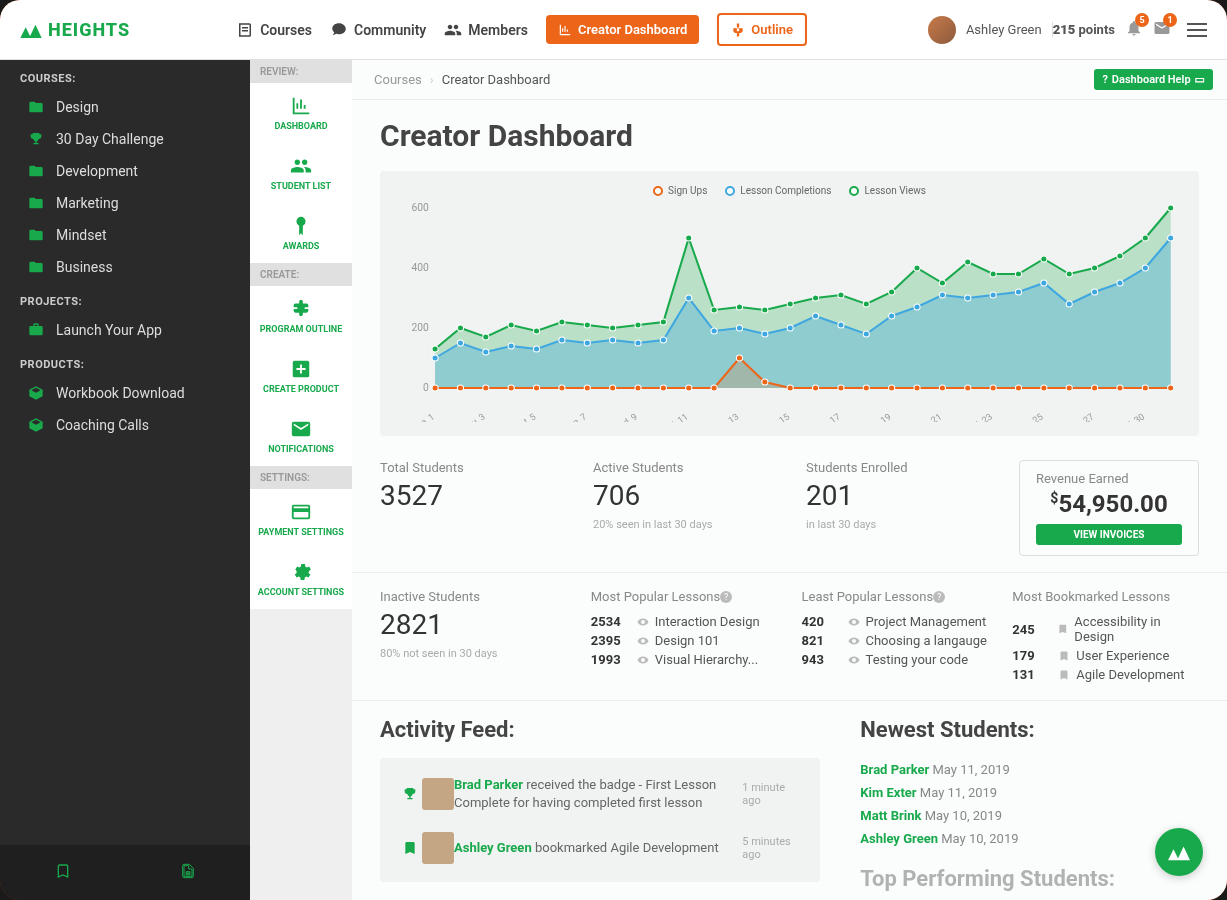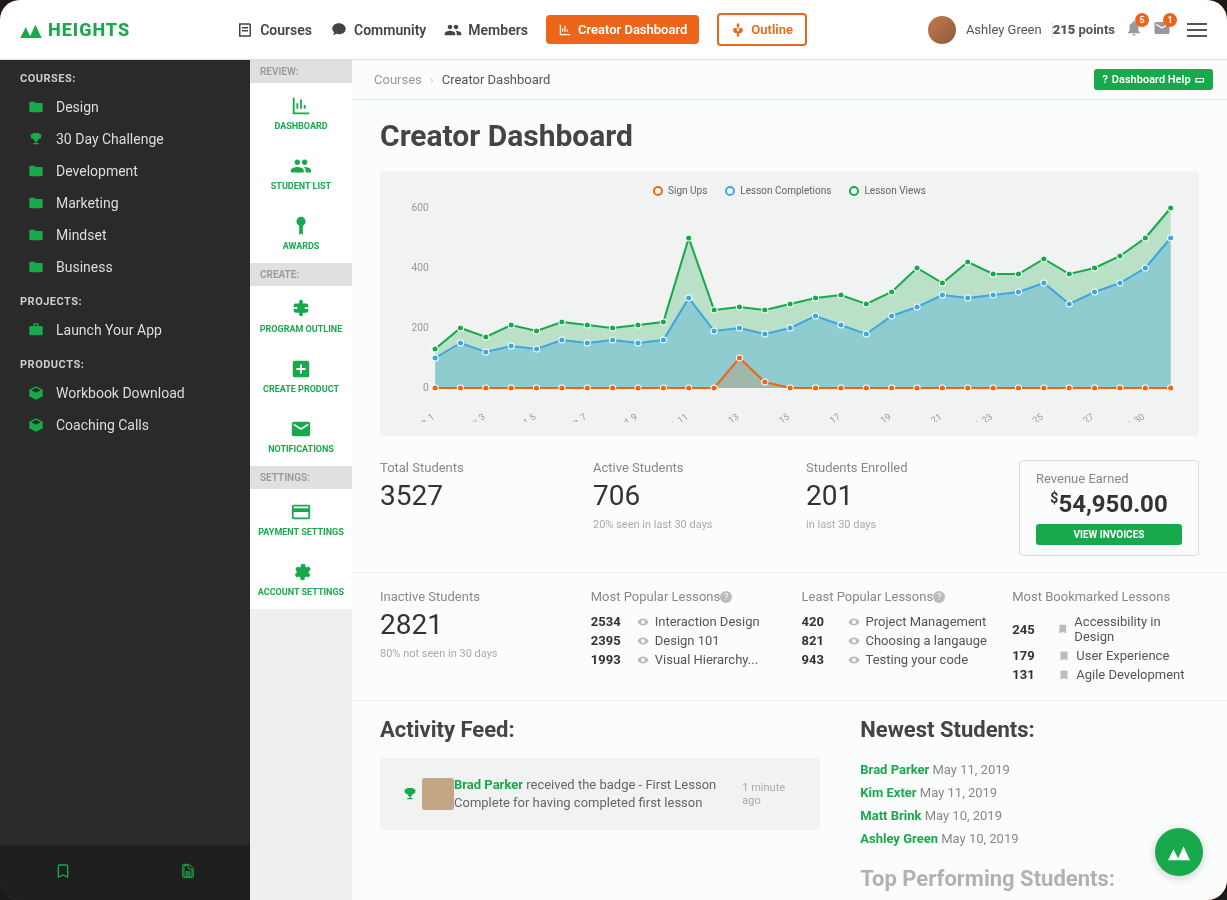--- a/index.html
+++ b/index.html
@@ -533,20 +533,30 @@
               <div class="feed-item">
                 <span class="ficon">
                   <svg viewBox="0 0 24 24">
                     <path d="M7 3v2H4v3a4 4 0 004 4 5 5 0 003 3.9V18H8v2h8v-2h-3v-2.1a5 5 0 003-3.9 4 4 0 004-4V5h-3V3H7z"></path>
                   </svg>
                 </span>
                 <span class="feed-avatar"></span>
                 <div class="feed-text"><b>Brad Parker</b> received the badge - First Lesson Complete for having completed first lesson</div>
                 <div class="feed-time">1 minute ago</div>
               </div>
+              <div class="feed-item">
+                <span class="ficon">
+                  <svg viewBox="0 0 24 24">
+                    <path d="M17 3H7a2 2 0 00-2 2v16l7-3 7 3V5a2 2 0 00-2-2z"></path>
+                  </svg>
+                </span>
+                <span class="feed-avatar"></span>
+                <div class="feed-text"><b>Ashley Green</b> bookmarked Agile Development</div>
+                <div class="feed-time">5 minutes ago</div>
+              </div>
             </div>
         </div>
         <div class="feed-right">
           <h2 class="section-title">Newest Students:</h2>
           <div id="newest-list">
               <div class="student-item"><b>Brad Parker</b> May 11, 2019</div>
               <div class="student-item"><b>Kim Exter</b> May 11, 2019</div>
               <div class="student-item"><b>Matt Brink</b> May 10, 2019</div>
               <div class="student-item"><b>Ashley Green</b> May 10, 2019</div>
             </div>

